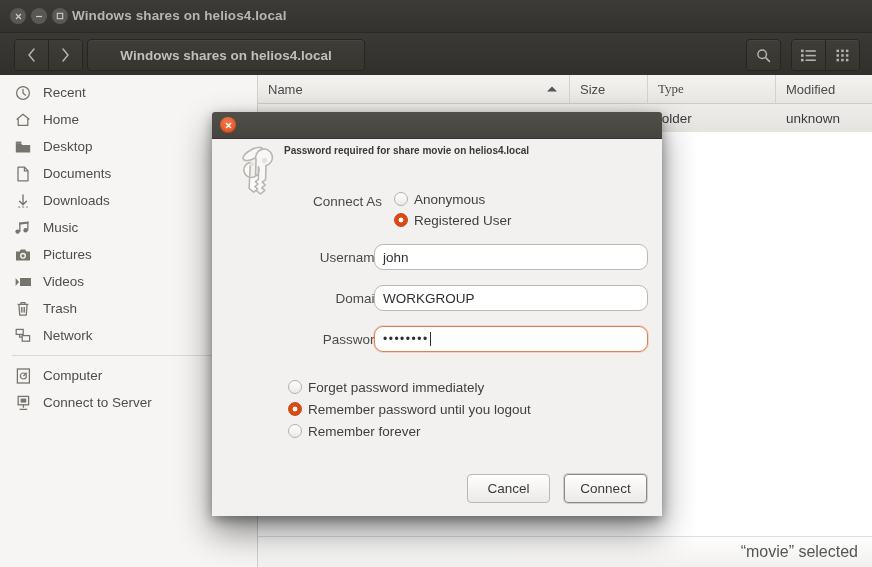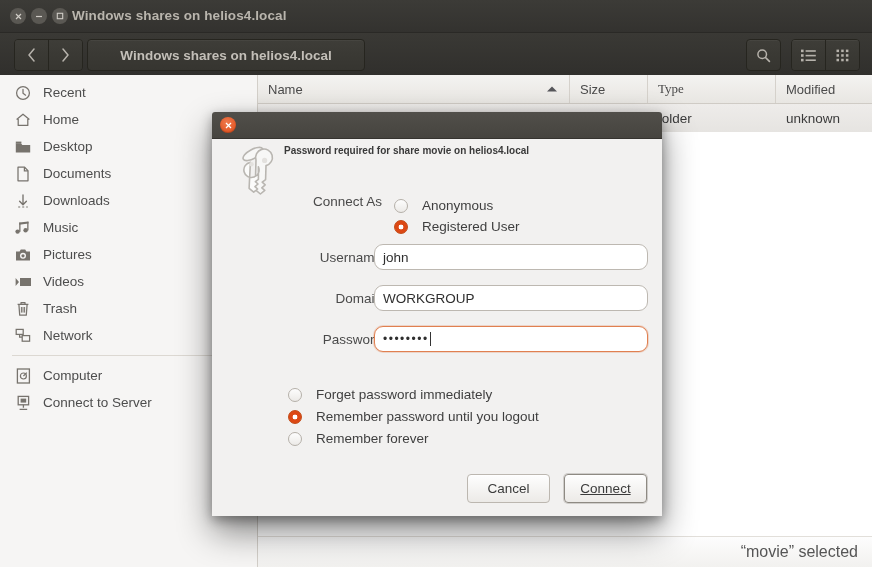--- a/index.html
+++ b/index.html
@@ -95,36 +95,36 @@
   .dlg-head{position:absolute;left:72px;top:33px;right:12px;
             font-size:10px;font-weight:bold;color:#3a3a3a;}
   .lbl-right{position:absolute;text-align:right;font-size:13.5px;color:#4a4a4a;}
 
   .radio{width:14px;height:14px;border-radius:50%;
          background:linear-gradient(#fdfdfd,#eceae7);
          border:1px solid #b5b0a9;box-sizing:border-box;display:inline-block;
          flex:0 0 auto;position:relative;}
   .radio.on{background:radial-gradient(circle at 50% 50%,#fff 0 2.4px,#dd4814 2.6px 100%);
             border-color:#c24a16;}
-  .ropt{display:flex;align-items:flex-end;gap:14px;font-size:13.5px;color:#3f3f3f;height:21px;}
+  .ropt{display:flex;align-items:flex-start;gap:6px;font-size:13.5px;color:#3f3f3f;height:21px;}
 
   .field{position:absolute;height:26px;background:#fff;border:1px solid #bdb8b1;
          border-radius:9px;box-sizing:border-box;display:flex;align-items:center;
          padding:0 8px;font-size:13.5px;color:#2f2f2f;}
   .field.focus{border-color:#e08050;box-shadow:0 0 0 1px rgba(224,128,80,.25);}
   .pw{letter-spacing:1.5px;font-size:12px;color:#2f2f2f;}
   .caret{width:1px;height:14px;background:#333;margin-left:1px;}
 
   .btnrow{position:absolute;right:15px;bottom:13px;display:flex;gap:14px;}
   .btn{min-width:83px;height:29px;border-radius:4px;
        background:linear-gradient(#fefefe,#eceae7);border:1px solid #bcb7b0;
        display:flex;align-items:center;justify-content:center;
        font-size:13.5px;color:#3b3b3b;box-sizing:border-box;
        box-shadow:0 1px 0 rgba(255,255,255,.8) inset;}
-  .btn.default{border:1px solid #8e8a83;box-shadow:0 0 0 1px rgba(142,138,131,.35),0 1px 0 rgba(255,255,255,.8) inset;text-decoration:underline;}
+  .btn.default{border:1px solid #8e8a83;box-shadow:0 0 0 1px rgba(142,138,131,.35),0 1px 0 rgba(255,255,255,.8) inset;}
 </style>
 </head>
 <body>
 
 <div id="app">
 
   <div class="win">
 
     <div class="titlebar">
       <div class="wbtns">

